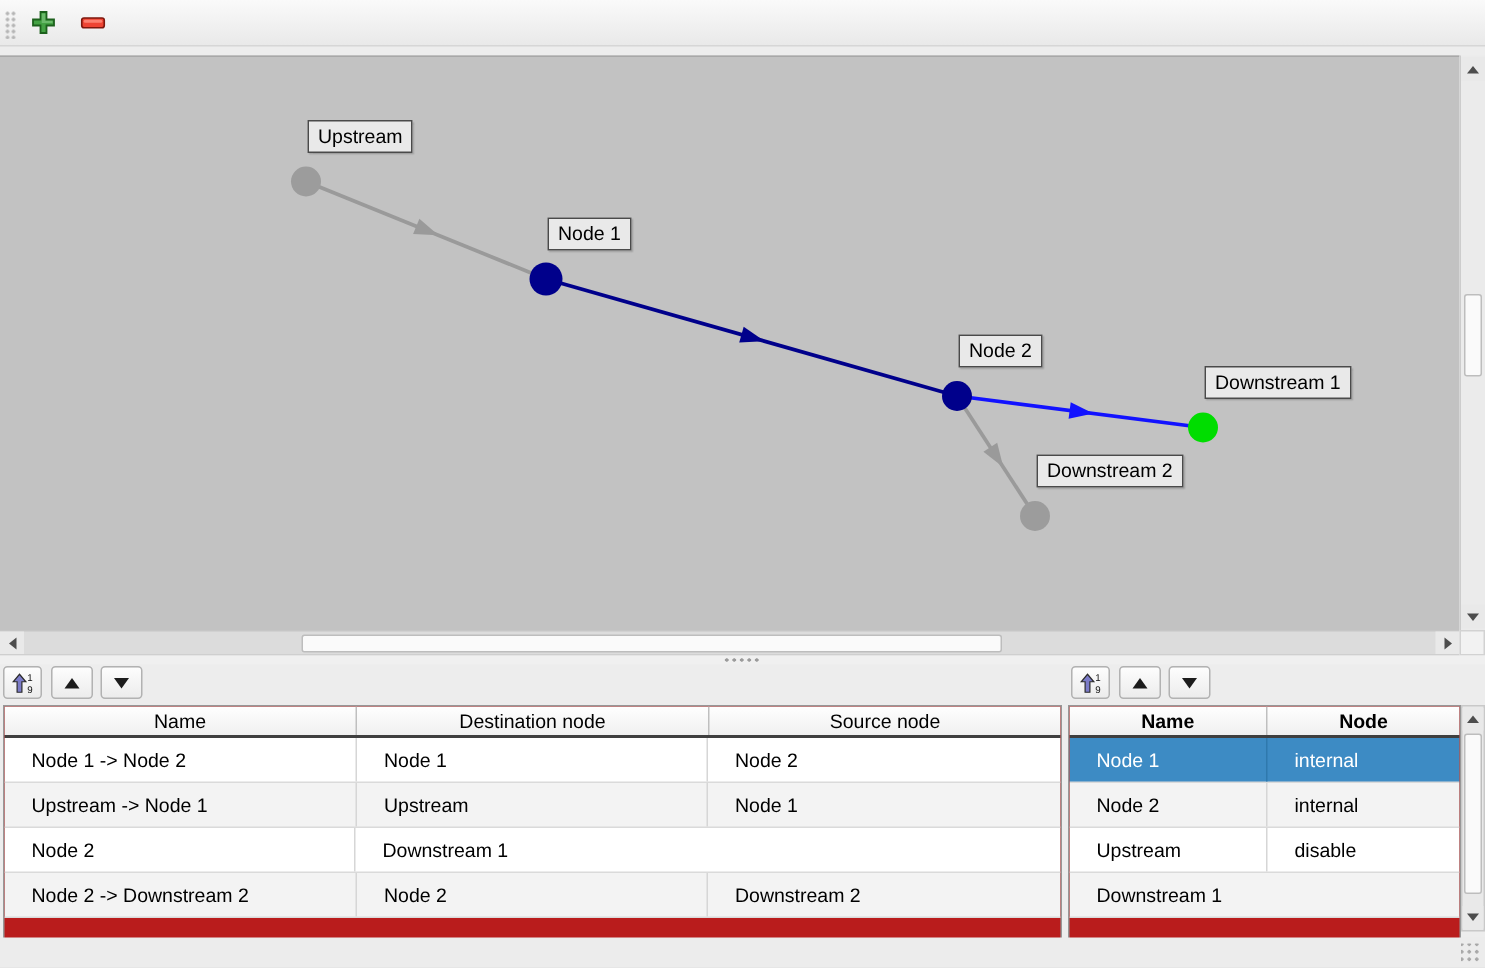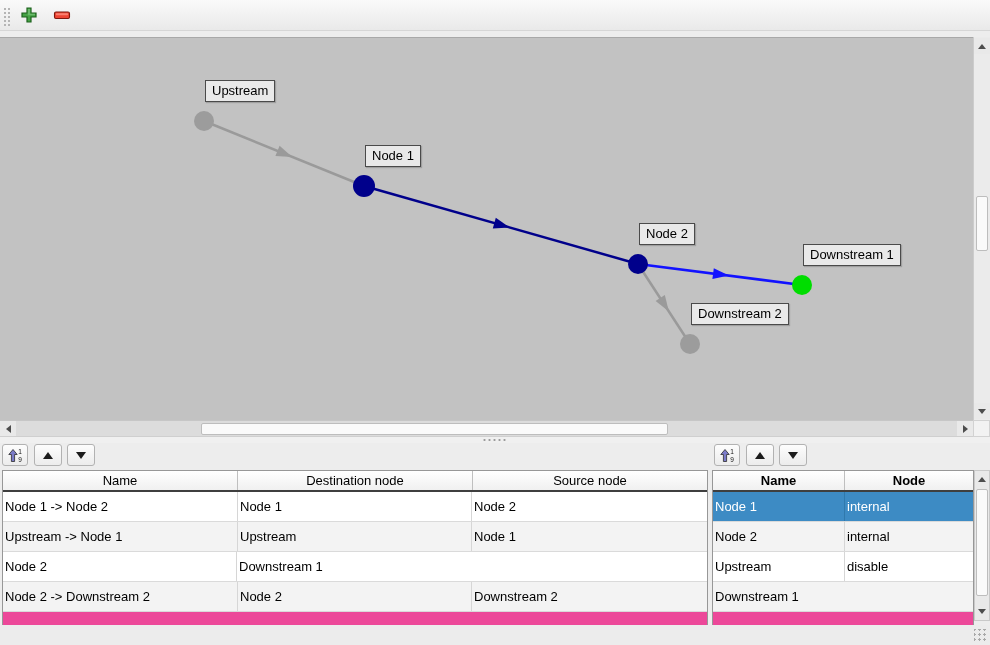--- a/index.html
+++ b/index.html
@@ -57,31 +57,31 @@
     background-size:5px 4px; }
 
   
   .pbtn { position:absolute; top:444px; height:22px; border:1px solid #b2b2b2; border-radius:3px;
     background:linear-gradient(#fdfdfd,#ececec); display:flex; align-items:center;
     justify-content:center; cursor:default; }
   .tri-up { width:0; height:0; border-left:5px solid transparent; border-right:5px solid transparent; border-bottom:7px solid #1c1c1c; }
   .tri-down { width:0; height:0; border-left:5px solid transparent; border-right:5px solid transparent; border-top:7px solid #1c1c1c; }
 
   
-  .table { position:absolute; top:470px; height:159px; background:#ec4899;
+  .table { position:absolute; top:470px; height:159px; background:#b91c1c;
     border:1px solid #979797; overflow:hidden; }
   .thead { display:flex; height:21px; background:linear-gradient(#ffffff,#f0f0f0);
     border-bottom:2px solid #3f3f3f; }
   .th { display:flex; align-items:center; justify-content:center;
     border-right:1px solid #bfbfbf; overflow:hidden; }
   .th:last-child { border-right:none; }
   .node-table .th { font-weight:bold; }
   .tr { display:flex; height:30px; border-bottom:1px solid #dadada; background:#fff; }
   .tr.alt { background:#f3f3f3; }
-  .td { display:flex; align-items:center; padding-left:2px;
+  .td { display:flex; align-items:center; padding-left:18px;
     border-right:1px solid #d6d6d6; white-space:nowrap; overflow:hidden; }
   .td:last-child { border-right:none; }
   .tr.selected, .tr.selected.alt { background:#3d8bc4; color:#fff; }
   .tr.selected .td { border-right-color:#2f79ad; }
   .edge-table { left:2px; width:706px; }
   .node-table { left:712px; width:262px; }
 
   .tvscroll { position:absolute; left:974px; top:470px; width:16px; height:151px;
     background:#e9e9e9; border:1px solid #c9c9c9; }
   .tvscroll .sb-btn { left:0; width:14px; height:15px; }

